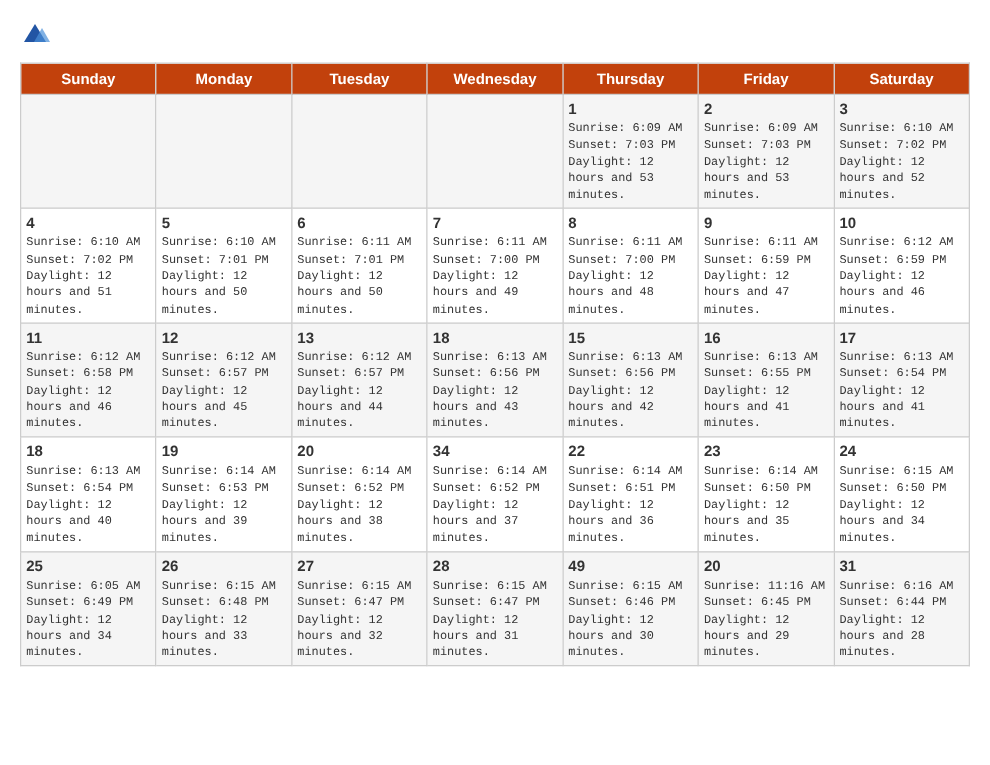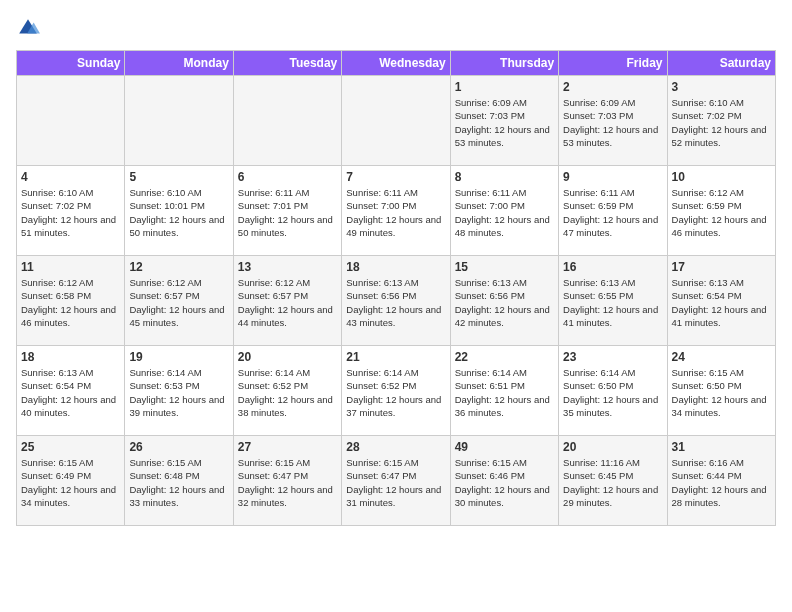--- a/index.html
+++ b/index.html
@@ -51,25 +51,25 @@
     .location {
       font-size: 16px;
       color: #333;
     }
     table {
       width: 100%;
       border-collapse: collapse;
       table-layout: fixed;
     }
     thead th {
-      background-color: #8b5cf6;
+      background-color: #c2410c;
       color: #fff;
       font-size: 12px;
       padding: 5px 4px;
-      text-align: right;
+      text-align: center;
       border: 1px solid #ccc;
     }
     tbody td {
       border: 1px solid #ccc;
       vertical-align: top;
       padding: 4px;
       font-size: 10px;
       color: #333;
       height: 90px;
       background: #fff;
@@ -80,20 +80,21 @@
     .day-number {
       font-size: 12px;
       font-weight: bold;
       display: block;
       margin-bottom: 2px;
     }
     .day-info {
       font-size: 9.5px;
       line-height: 1.4;
       color: #333;
+      font-family: Liberation Mono, monospace;
     }
   </style>
 </head>
 <body>
 
 <div class="header">
   <div class="logo">
     <svg class="logo-icon" viewBox="0 0 30 30">
       <polygon points="15,4 26,22 4,22" fill="#2255a4"></polygon>
       <polygon points="22,8 30,22 14,22" fill="#4a90d9" opacity="0.7"></polygon>
@@ -153,21 +154,21 @@
         <td>
           <span class="day-number">4</span>
           <div class="day-info">Sunrise: 6:10 AM
 Sunset: 7:02 PM
 Daylight: 12 hours
 and 51 minutes.</div>
         </td>
         <td>
           <span class="day-number">5</span>
           <div class="day-info">Sunrise: 6:10 AM
-Sunset: 10:01 PM
+Sunset: 7:01 PM
 Daylight: 12 hours
 and 50 minutes.</div>
         </td>
         <td>
           <span class="day-number">6</span>
           <div class="day-info">Sunrise: 6:11 AM
 Sunset: 7:01 PM
 Daylight: 12 hours
 and 50 minutes.</div>
         </td>
@@ -267,21 +268,21 @@
 and 39 minutes.</div>
         </td>
         <td>
           <span class="day-number">20</span>
           <div class="day-info">Sunrise: 6:14 AM
 Sunset: 6:52 PM
 Daylight: 12 hours
 and 38 minutes.</div>
         </td>
         <td>
-          <span class="day-number">21</span>
+          <span class="day-number">34</span>
           <div class="day-info">Sunrise: 6:14 AM
 Sunset: 6:52 PM
 Daylight: 12 hours
 and 37 minutes.</div>
         </td>
         <td>
           <span class="day-number">22</span>
           <div class="day-info">Sunrise: 6:14 AM
 Sunset: 6:51 PM
 Daylight: 12 hours
@@ -298,21 +299,21 @@
           <span class="day-number">24</span>
           <div class="day-info">Sunrise: 6:15 AM
 Sunset: 6:50 PM
 Daylight: 12 hours
 and 34 minutes.</div>
         </td>
       </tr>
       <tr>
         <td>
           <span class="day-number">25</span>
-          <div class="day-info">Sunrise: 6:15 AM
+          <div class="day-info">Sunrise: 6:05 AM
 Sunset: 6:49 PM
 Daylight: 12 hours
 and 34 minutes.</div>
         </td>
         <td>
           <span class="day-number">26</span>
           <div class="day-info">Sunrise: 6:15 AM
 Sunset: 6:48 PM
 Daylight: 12 hours
 and 33 minutes.</div>

